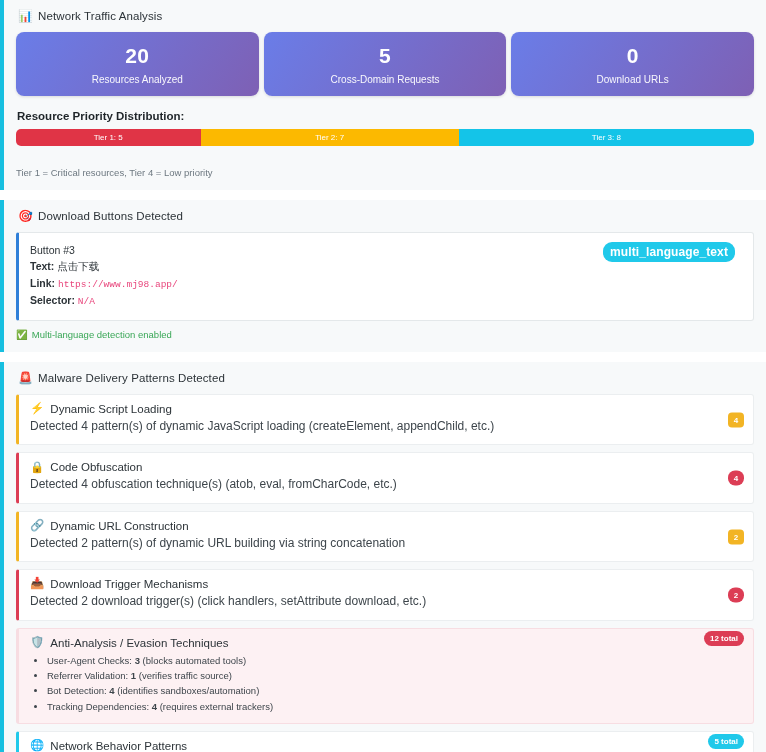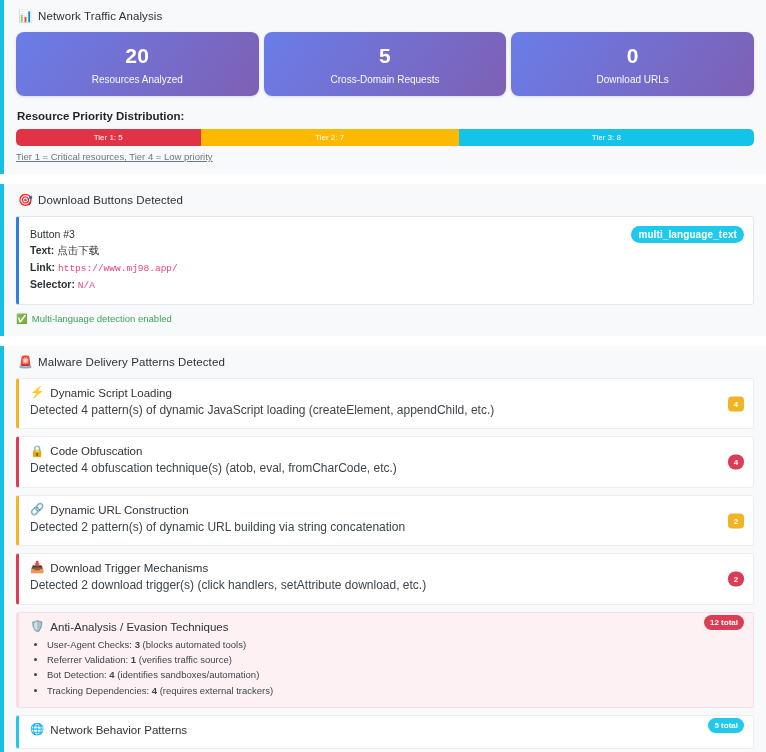--- a/index.html
+++ b/index.html
@@ -83,24 +83,23 @@
     display: flex;
     align-items: center;
     justify-content: center;
     font-size: 8px;
     color: #ffffff;
     font-weight: 400;
     white-space: nowrap;
     overflow: hidden;
   }
   .dist-note {
-    margin-top: 5px;
+    margin-top: 21px;
     font-size: 9.5px;
     color: #6d7880;
-    text-decoration: underline;
   }
 
   
   .found-line {
     font-size: 11px;
     color: #2c3338;
     margin: 0 0 8px 1px;
   }
   .found-line b { font-weight: 700; }
 
@@ -121,24 +120,24 @@
   .btn-card .row .k { font-weight: 700; }
   .btn-card .row.plain { font-weight: 400; }
   .mono-link {
     font-family: "Liberation Mono", monospace;
     font-size: 9.5px;
     color: #e8467c;
   }
   .chip {
     position: absolute;
     top: 9px;
-    right: 9px;
+    right: 18px;
     background: #20c9ea;
     color: #ffffff;
-    font-size: 10px;
+    font-size: 12px;
     font-weight: 700;
     padding: 3px 7px 3px 7px;
     border-radius: 9px;
     letter-spacing: .1px;
   }
   .multilang {
     margin-top: 8px;
     font-size: 9.5px;
     color: #3aa757;
     display: flex;

